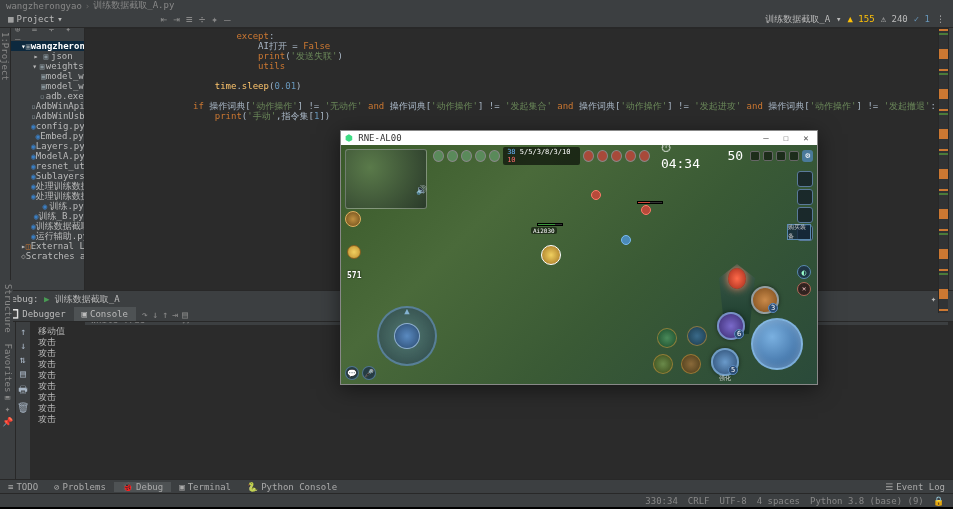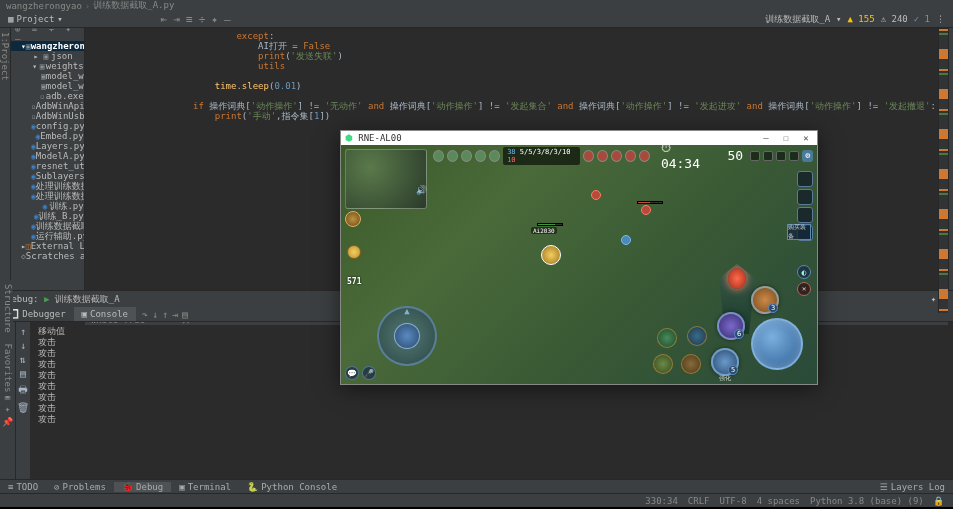--- a/index.html
+++ b/index.html
@@ -83,21 +83,21 @@
 .kda-box { background: rgba(0,0,0,.6); color: #fff; font-size: 7px; padding: 1px 4px; border-radius: 2px; }
 .kda-box .red-n { color: #ff6b6b; margin-top: 25px; }
 .kda-box .blue-n { color: #6bb6ff; }
 .timer { color: #fff; font-size: 13px; margin-left: auto; margin-right: 4px; padding-left: 8px; }
 .hud-icons { display: flex; gap: 3px; }
 .hud-ic { width: 10px; height: 10px; background: rgba(0,0,0,.5); border-radius: 2px; border: 1px solid #666; position: relative; }
 .gear-btn { width: 12px; height: 12px; background: #4a7a9a; border-radius: 3px; display: flex; align-items: center; justify-content: center; color: #fff; font-size: 8px; }
 
 .gold-box { position: absolute; left: 6px; top: 100px; display: flex; flex-direction: column; align-items: center; }
 .coin { width: 14px; height: 14px; border-radius: 50%; background: radial-gradient(#f0d060, #c09030); border: 1px solid #8a6020; }
-.gold-num { color: #fff; font-size: 8px; font-weight: bold; margin-top: 18px; text-shadow: 0 0 2px #000; }
+.gold-num { color: #fff; font-size: 8px; font-weight: bold; margin-top: 12px; text-shadow: 0 0 2px #000; }
 
 .joystick { position: absolute; left: 36px; bottom: 18px; width: 60px; height: 60px; border-radius: 50%; background: radial-gradient(circle at 50% 50%, rgba(100,150,200,.4), rgba(30,50,80,.6)); border: 2px solid rgba(120,170,220,.5); }
 .joystick::after { content: ""; position: absolute; left: 50%; top: 50%; transform: translate(-50%,-50%); width: 24px; height: 24px; border-radius: 50%; background: radial-gradient(#5a8ac0, #2a4a70); border: 1px solid rgba(200,230,255,.6); }
 .joystick-arrow { position: absolute; left: 50%; top: -2px; transform: translateX(-50%); color: rgba(150,200,240,.8); font-size: 9px; }
 
 .bt-left-btns { position: absolute; left: 4px; bottom: 4px; display: flex; gap: 3px; }
 .sm-btn { width: 14px; height: 14px; border-radius: 50%; background: rgba(30,50,70,.8); border: 1px solid rgba(120,170,220,.5); color: #8fb8e0; font-size: 8px; display: flex; align-items: center; justify-content: center; }
 
 .attack-btn { position: absolute; right: 14px; bottom: 14px; width: 52px; height: 52px; border-radius: 50%; background: radial-gradient(circle at 40% 35%, #7ab0e0, #2a5a90); border: 2px solid rgba(150,200,240,.7); box-shadow: inset 0 0 8px rgba(255,255,255,.3); }
 .skill { position: absolute; width: 28px; height: 28px; border-radius: 50%; border: 2px solid rgba(150,200,240,.6); display: flex; align-items: center; justify-content: center; color: #fff; font-size: 7px; box-shadow: 0 0 4px rgba(0,0,0,.5); }
@@ -430,21 +430,21 @@
 </div>
 
 <div class="side-left">Structure&nbsp;&nbsp;Favorites</div>
 
 <div class="bottom-tabs">
   <div class="btab">≡ <span>TODO</span></div>
   <div class="btab">⊘ <span>Problems</span></div>
   <div class="btab active">🐞 <span>Debug</span></div>
   <div class="btab">▣ <span>Terminal</span></div>
   <div class="btab">🐍 <span>Python Console</span></div>
-  <div class="btab btab-right">☰ <span>Layers Log</span></div>
+  <div class="btab btab-right">☰ <span>Event Log</span></div>
 </div>
 
 <div class="status-bar">
   <span>330:34</span>
   <span>CRLF</span>
   <span>UTF-8</span>
   <span>4 spaces</span>
   <span>Python 3.8 (base) (9)</span>
   <span>🔒</span>
 </div>

